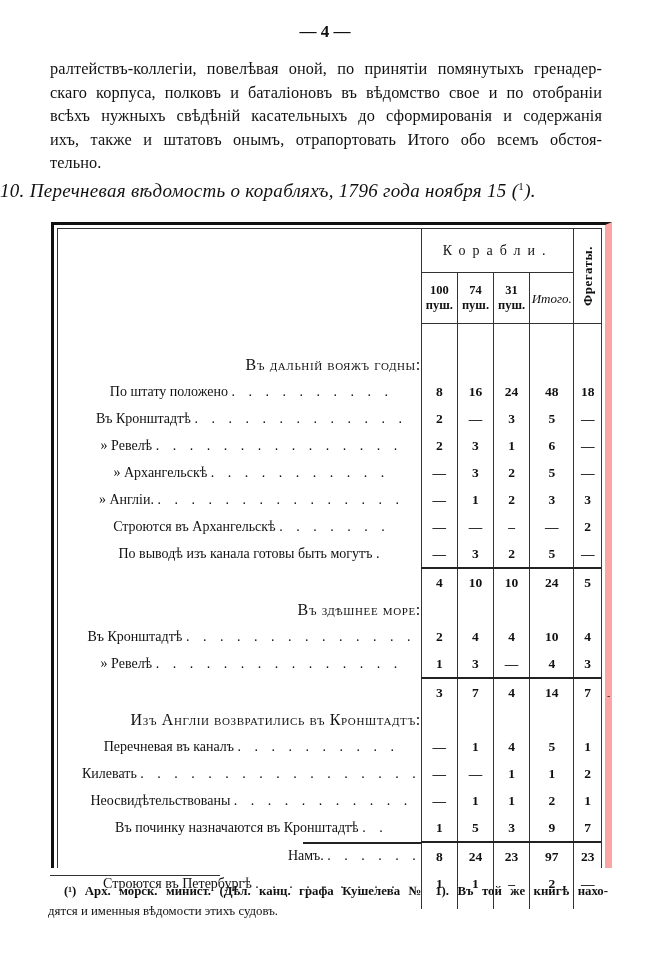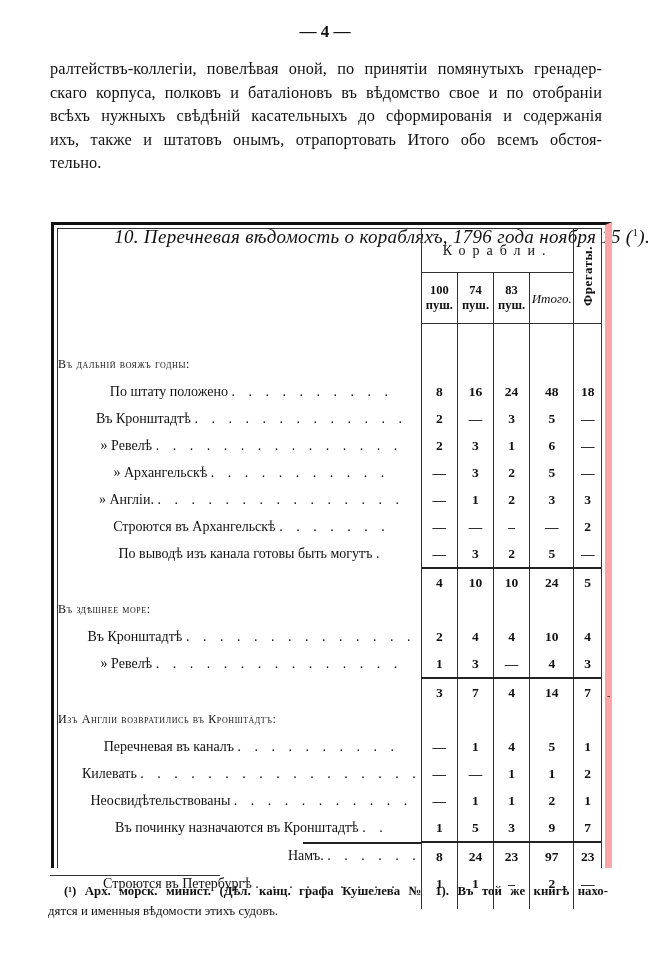--- a/index.html
+++ b/index.html
@@ -13,24 +13,23 @@
     font-size: 17px; font-family: "Liberation Serif", serif; font-weight: bold;
   }
   .intro {
     position: absolute; top: 57px; left: 50px; width: 552px;
     font-family: "Liberation Serif", serif; font-size: 16.3px; line-height: 23.5px;
     text-align: justify; letter-spacing: 0.1px;
   }
   .intro .line { display: block; text-align: justify; text-align-last: justify; white-space: nowrap; }
   .intro .line.last { text-align-last: left; }
   .doc-title {
-    position: absolute; top: 180px; left: 0; width: 650px; text-align: right;
+    position: absolute; top: 180px; left: 0; width: 650px; text-align: left;
     font-family: "Liberation Serif", serif; font-style: italic; font-size: 19px;
     letter-spacing: 0.3px;
-    margin-top: 46px;
   }
   .doc-title sup { font-size: 11px; font-style: normal; }
 
   .table-frame {
     position: absolute; left: 51px; top: 222px; width: 551px; height: 643px;
     border-left: 3px solid #111; border-right: 7px solid #fca5a5; border-top: 3px solid #111;
   }
   .table-inner {
     position: absolute; left: 3px; top: 3px; right: 3px; bottom: 0;
     border-left: 1px solid #333; border-right: 1px solid #333; border-top: 1px solid #333;
@@ -40,21 +39,21 @@
     border-collapse: collapse; font-family: "Liberation Serif", serif; font-size: 14px;
   }
   table.ships td { padding: 0; vertical-align: middle; }
   td.label { width: 312px; padding-left: 24px !important; white-space: nowrap; overflow: hidden; text-align: center; }
   td.num { width: 47px; text-align: center; border-left: 1px solid #333; font-weight: bold; font-size: 13.5px; }
   td.num.c5 { width: 48px; }
   td.num.c6 { width: 46px; }
   .dots { letter-spacing: 5px; }
   tr.data td { height: 27px; }
   td.heading {
-    text-align: left; font-variant: small-caps; font-size: 12px; letter-spacing: 0.6px;
+    text-align: right; font-variant: small-caps; font-size: 16px; letter-spacing: 0.6px;
     padding-left: 0 !important;
   }
   .hdr-group {
     text-align: center; letter-spacing: 7px; font-size: 14px; height: 43px;
     border-left: 1px solid #333; border-bottom: 1px solid #333;
   }
   .hdr-sub { text-align: center; font-size: 12.5px; line-height: 15px; height: 50px;
     border-left: 1px solid #333; border-bottom: 1px solid #333; font-weight: bold; }
   .hdr-sub.italic { font-style: italic; font-weight: normal; font-size: 13px; margin-left: 20px; }
   .hdr-vert {
@@ -103,21 +102,21 @@
         <tr>
           <td class="label" rowspan="2"></td>
           <td class="hdr-group" colspan="4">Корабли.</td>
           <td class="hdr-vert" rowspan="2">
               <span>Фрегаты.</span>
             </td>
         </tr>
         <tr>
           <td class="hdr-sub"><span>100</span><br><span>пуш.</span></td>
           <td class="hdr-sub"><span>74</span><br><span>пуш.</span></td>
-          <td class="hdr-sub"><span>83</span><br><span>пуш.</span></td>
+          <td class="hdr-sub"><span>31</span><br><span>пуш.</span></td>
           <td class="hdr-sub italic">Итого.</td>
         </tr>
       <tr class="data">
             <td class="label"><span></span></td>
             <td class="num first"></td>
             <td class="num"></td>
             <td class="num"></td>
             <td class="num c5"></td>
             <td class="num c6"></td>
           </tr>

